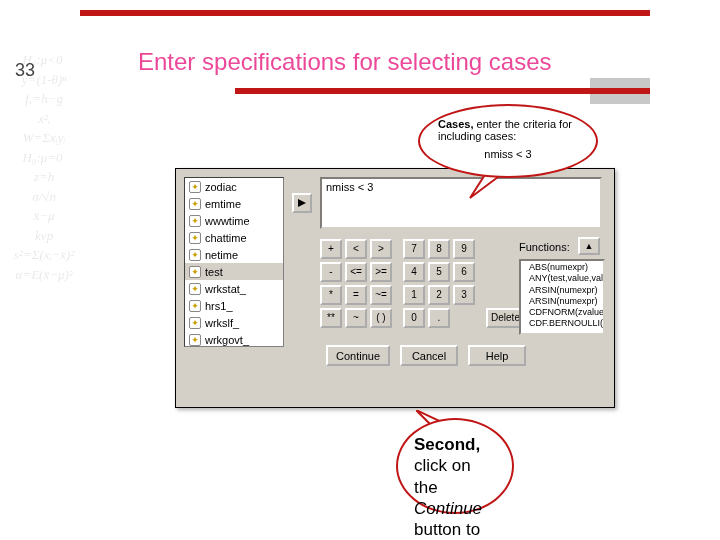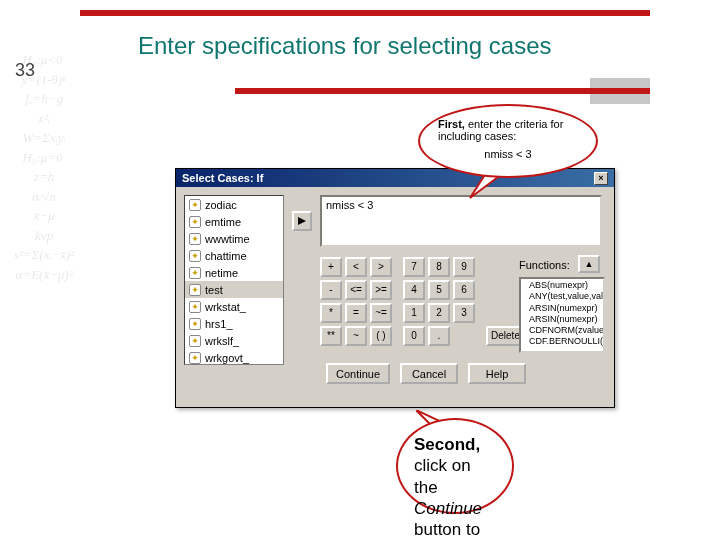--- a/index.html
+++ b/index.html
@@ -22,23 +22,23 @@
     font-size: 13px;
     line-height: 1.5;
     color: #000;
     overflow: hidden;
     white-space: pre;
     font-style: italic;
     text-align: center;
   }
   .top-red-bar { position:absolute; left:80px; top:10px; width:570px; height:6px; background:#c01616; }
   .slide-title {
-    position:absolute; left:138px; top:32px;
+    position:absolute; left:138px; top:48px;
     font-family: Verdana, sans-serif;
-    font-size: 24px; color:#0f766e;
+    font-size: 24px; color:#ec4899;
   }
   .page-num {
     position:absolute; left:15px; top:60px;
     font-size: 18px; color:#444;
   }
   .red-bar2 { position:absolute; left:235px; top:88px; width:415px; height:6px; background:#c01616; }
   .gray-block { position:absolute; left:590px; top:78px; width:60px; height:26px; background:#c8c8c8; }
 
   .callout1 {
     position:absolute; left:418px; top:104px; width:180px; height:74px;
@@ -152,39 +152,35 @@
  s²=Σ(xᵢ−x̄)²
  α=E(x̄−μ)²</div>
 
 <div class="top-red-bar"></div>
 <div class="slide-title">Enter specifications for selecting cases</div>
 <div class="page-num">33</div>
 <div class="gray-block"></div>
 <div class="red-bar2"></div>
 
 <div class="callout1">
-  <span class="b">First,</span><span> enter the criteria for including cases:</span>
+  <span class="b">Cases,</span><span> enter the criteria for including cases:</span>
   <div style="text-align:center; margin-top:6px;">nmiss &lt; 3</div>
 </div>
 <svg class="callout1-tail" width="40" height="30">
   <polygon points="20,0 34,4 2,28" fill="#fff" stroke="#c01616" stroke-width="2"></polygon>
 </svg>
 
 <svg class="callout2-tail" width="40" height="30">
   <polygon points="0,0 18,18 30,14" fill="#fff" stroke="#c01616" stroke-width="2"></polygon>
 </svg>
 <div class="callout2">
   <span style="font-weight:bold">Second,</span><span> click on the </span><span style="font-style:italic">Continue</span><span> button to complete the If specification.</span>
 </div>
 
 <div class="dialog">
-  <div class="titlebar">
-    <span>Select Cases: If</span>
-    <span class="xbtn">×</span>
-  </div>
   <div class="dlg-body">
     <div class="var-list" id="var-list">
         <div class="var-item">
           <span class="var-icon">✦</span>
           <span>zodiac</span>
         </div>
         <div class="var-item">
           <span class="var-icon">✦</span>
           <span>emtime</span>
         </div>

